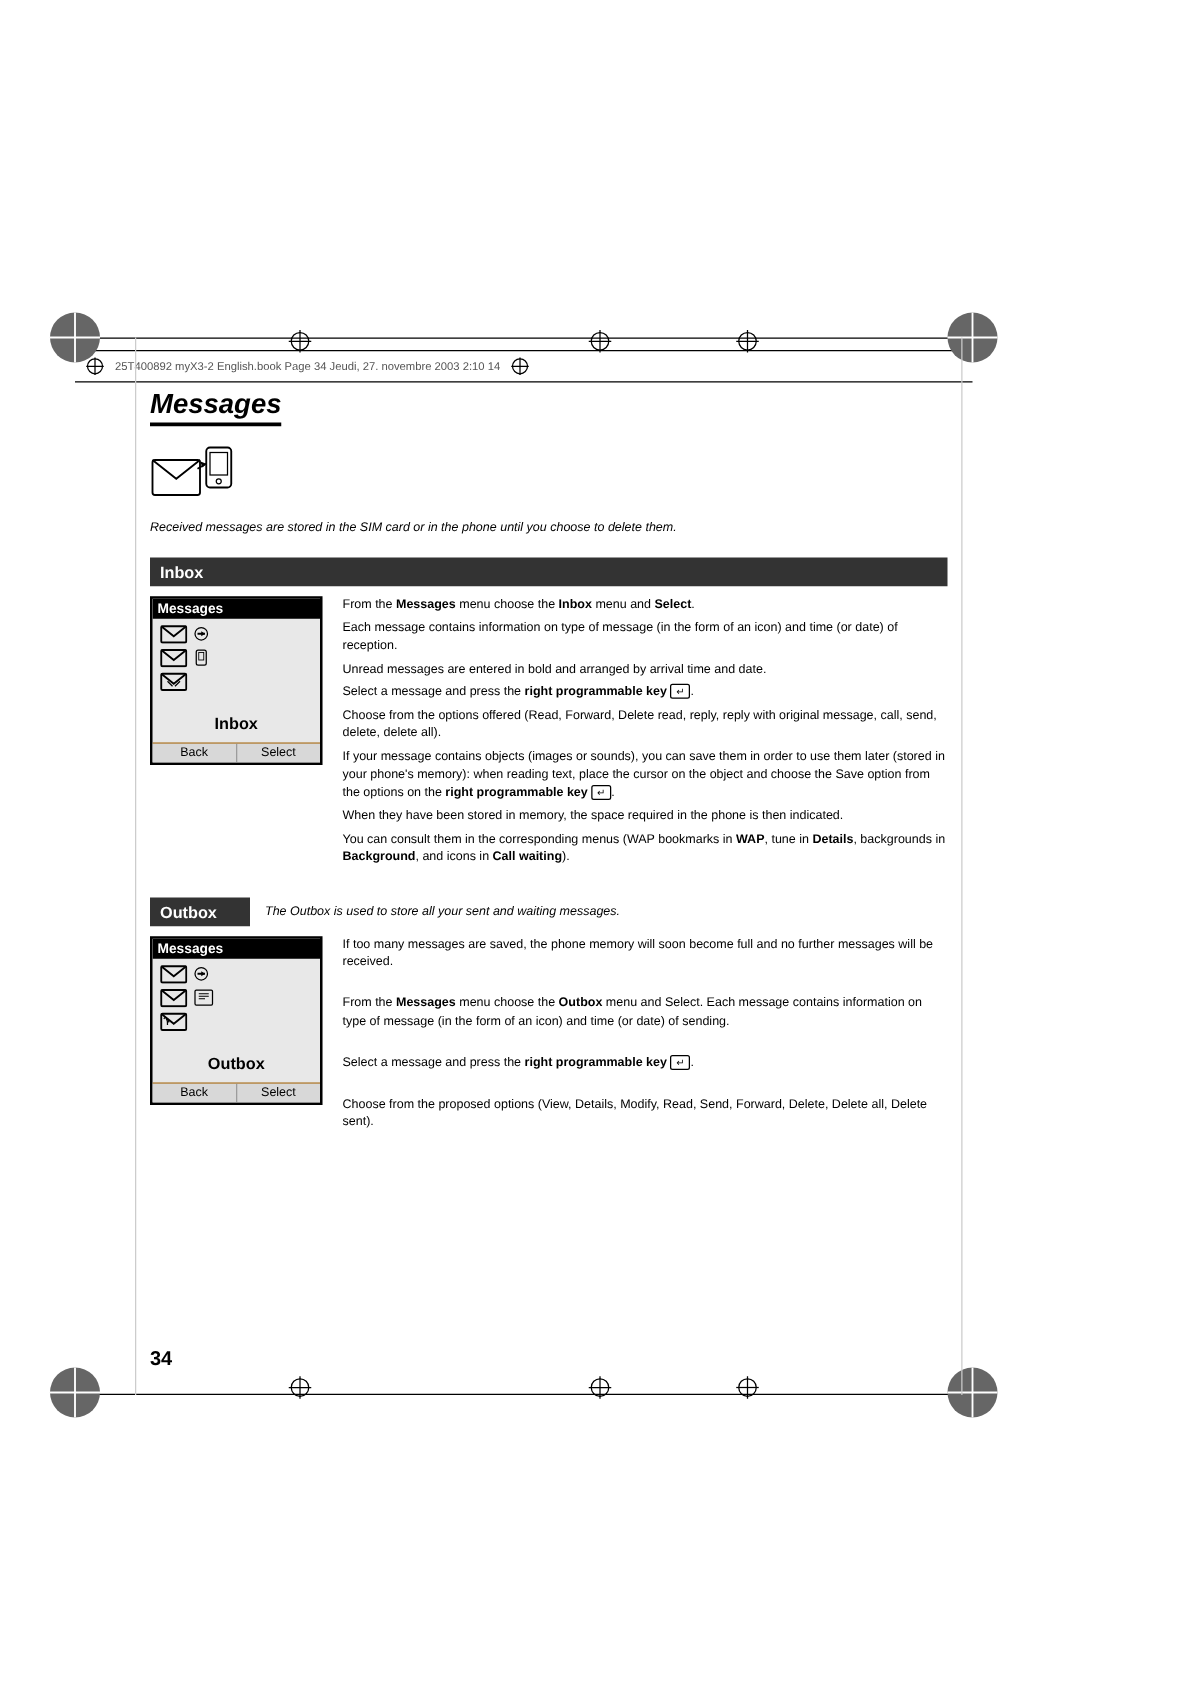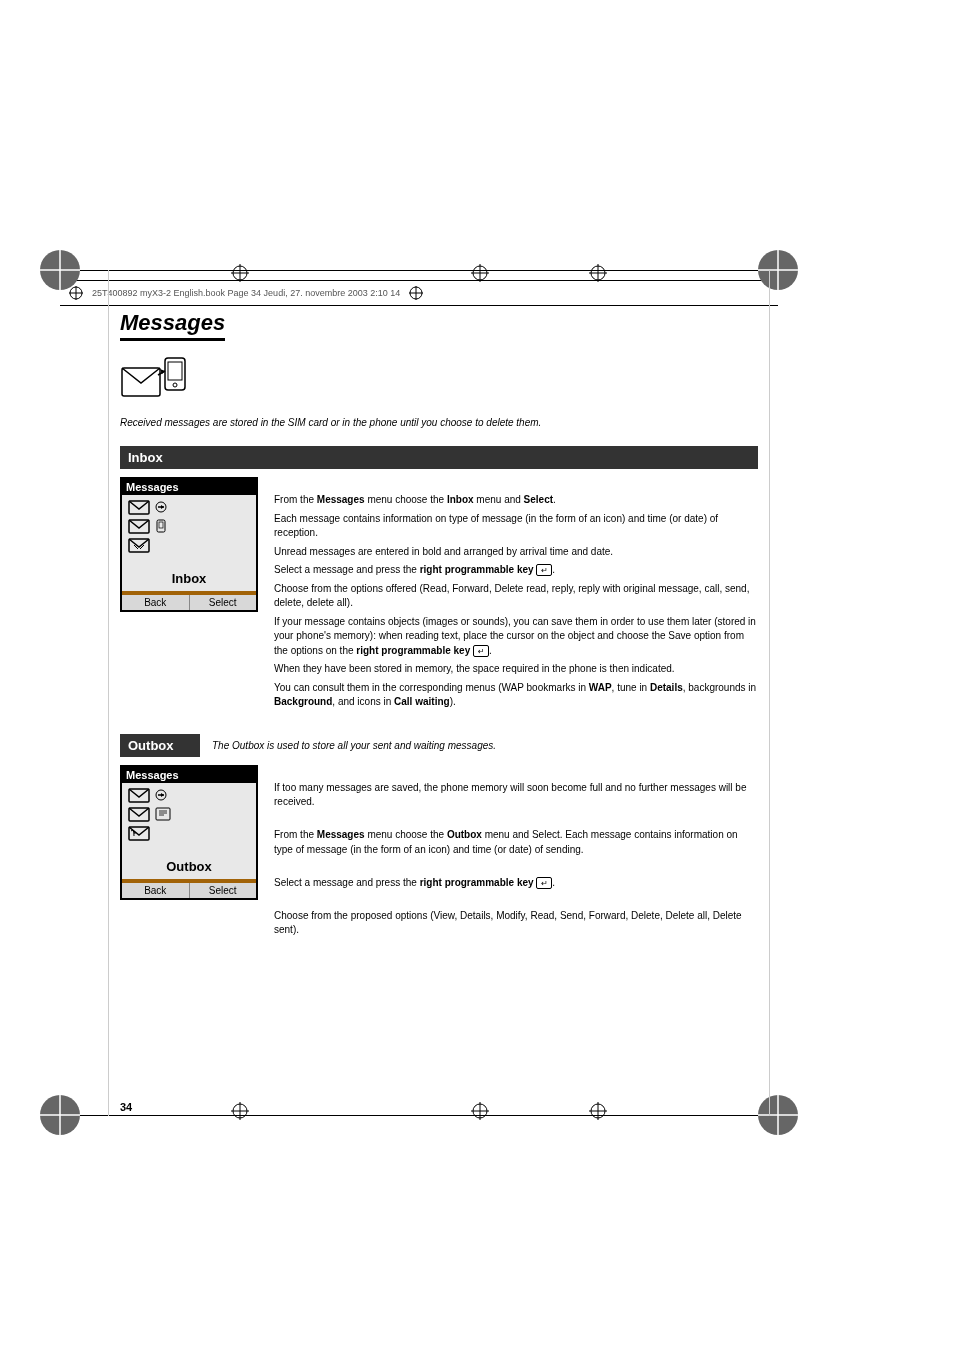--- a/index.html
+++ b/index.html
@@ -114,41 +114,40 @@
       text-align: left;
     }
     .phone-screen-label {
       text-align: center;
       font-size: 13px;
       font-weight: bold;
       padding: 2px 0;
     }
     .phone-screen-buttons {
       display: flex;
-      border-top: 4px solid #a16207;
+      border-top: 1px solid #a16207;
       position: absolute;
       bottom: 0;
       left: 0; right: 0;
     }
     .phone-btn {
       flex: 1;
       text-align: center;
       font-size: 10px;
       border-right: 1px solid #888;
       padding: 2px 0;
       background: #d8d8d8;
     }
     .phone-btn:last-child { border-right: none; }
 
     
     .body-text {
       font-size: 10px;
       line-height: 1.45;
       flex: 1;
-      margin-top: 16px;
     }
     .body-text p {
       margin-bottom: 4px;
     }
     .body-text b { font-weight: bold; }
 
     
     .section-header-row {
       display: flex;
       align-items: center;
@@ -165,23 +164,23 @@
     }
     .section-subtitle {
       font-size: 10px;
       font-style: italic;
       color: #000;
     }
 
     
     .page-number {
       position: absolute;
-      bottom: 238px;
+      bottom: 254px;
       left: 120px;
-      font-size: 11px;
+      font-size: 16px;
       font-weight: bold;
     }
 
     
     .top-border-line {
       position: absolute;
       top: 270px;
       left: 60px;
       right: 60px;
       height: 1px;

